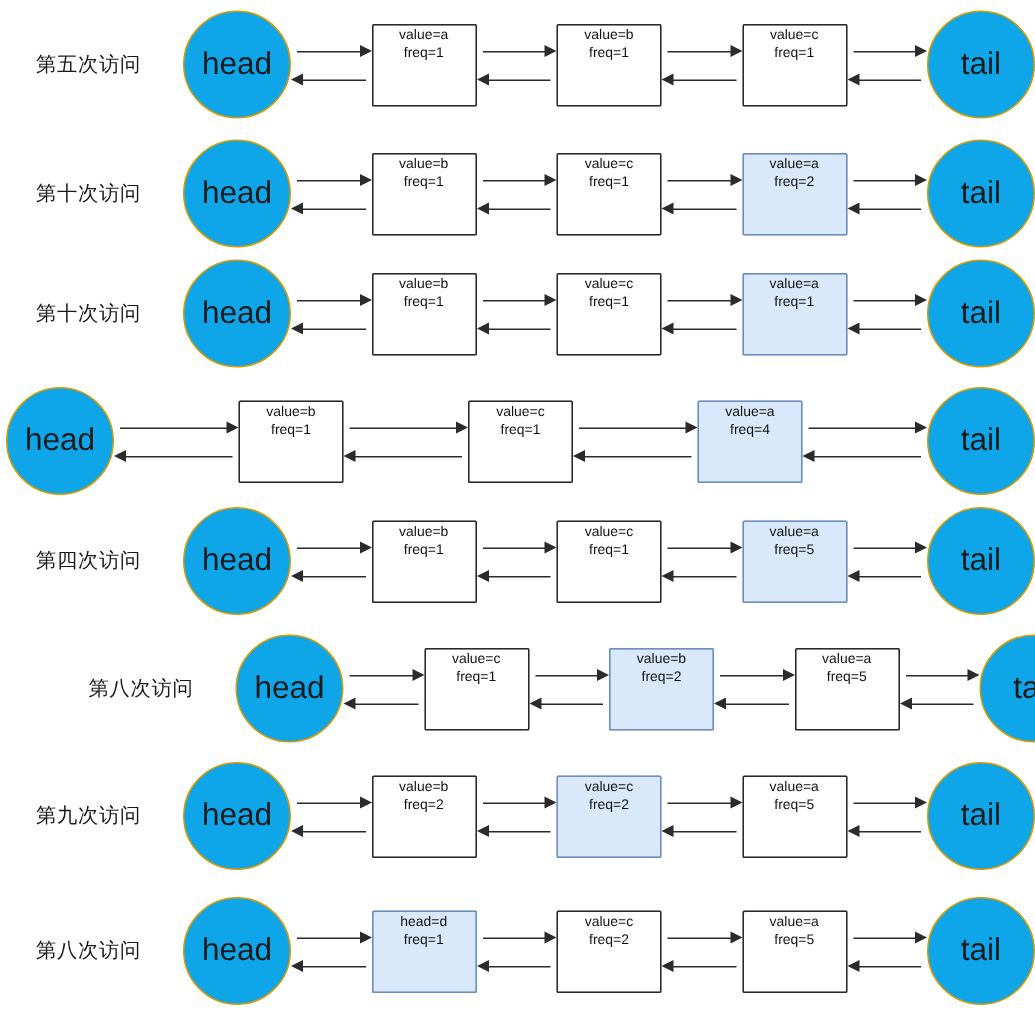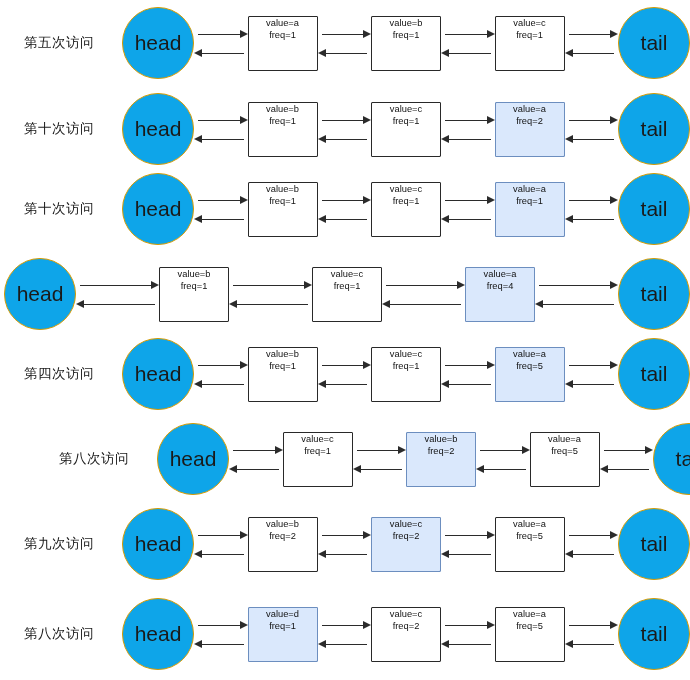--- a/index.html
+++ b/index.html
@@ -447,21 +447,21 @@
       <div class="row-label">第八次访问</div>
       <div class="chain">
         <div class="terminal">head</div>
         <div class="conn">
           <div class="ln fwd"></div>
           <div class="ln bwd"></div>
           <div class="head-r"></div>
           <div class="head-l"></div>
         </div>
         <div class="node hl">
-          <div class="nline">value=d</div>
+          <div class="nline">head=d</div>
           <div class="nline">freq=1</div>
         </div>
         <div class="conn">
           <div class="ln fwd"></div>
           <div class="ln bwd"></div>
           <div class="head-r"></div>
           <div class="head-l"></div>
         </div>
         <div class="node">
           <div class="nline">value=c</div>

